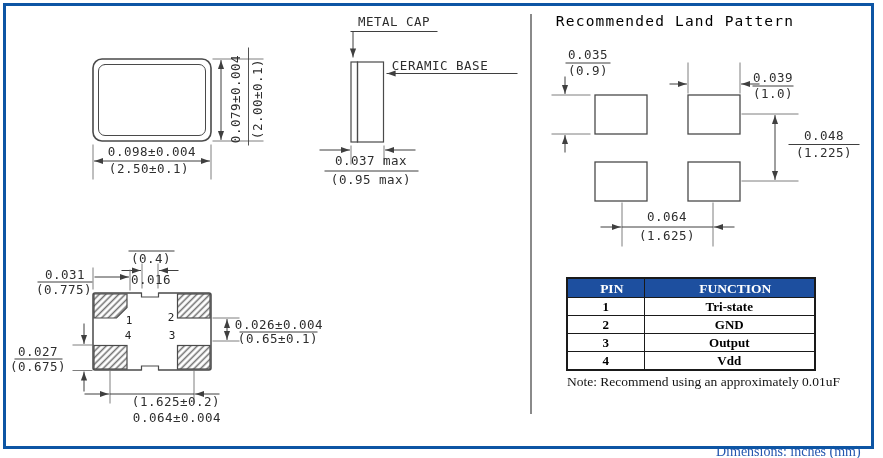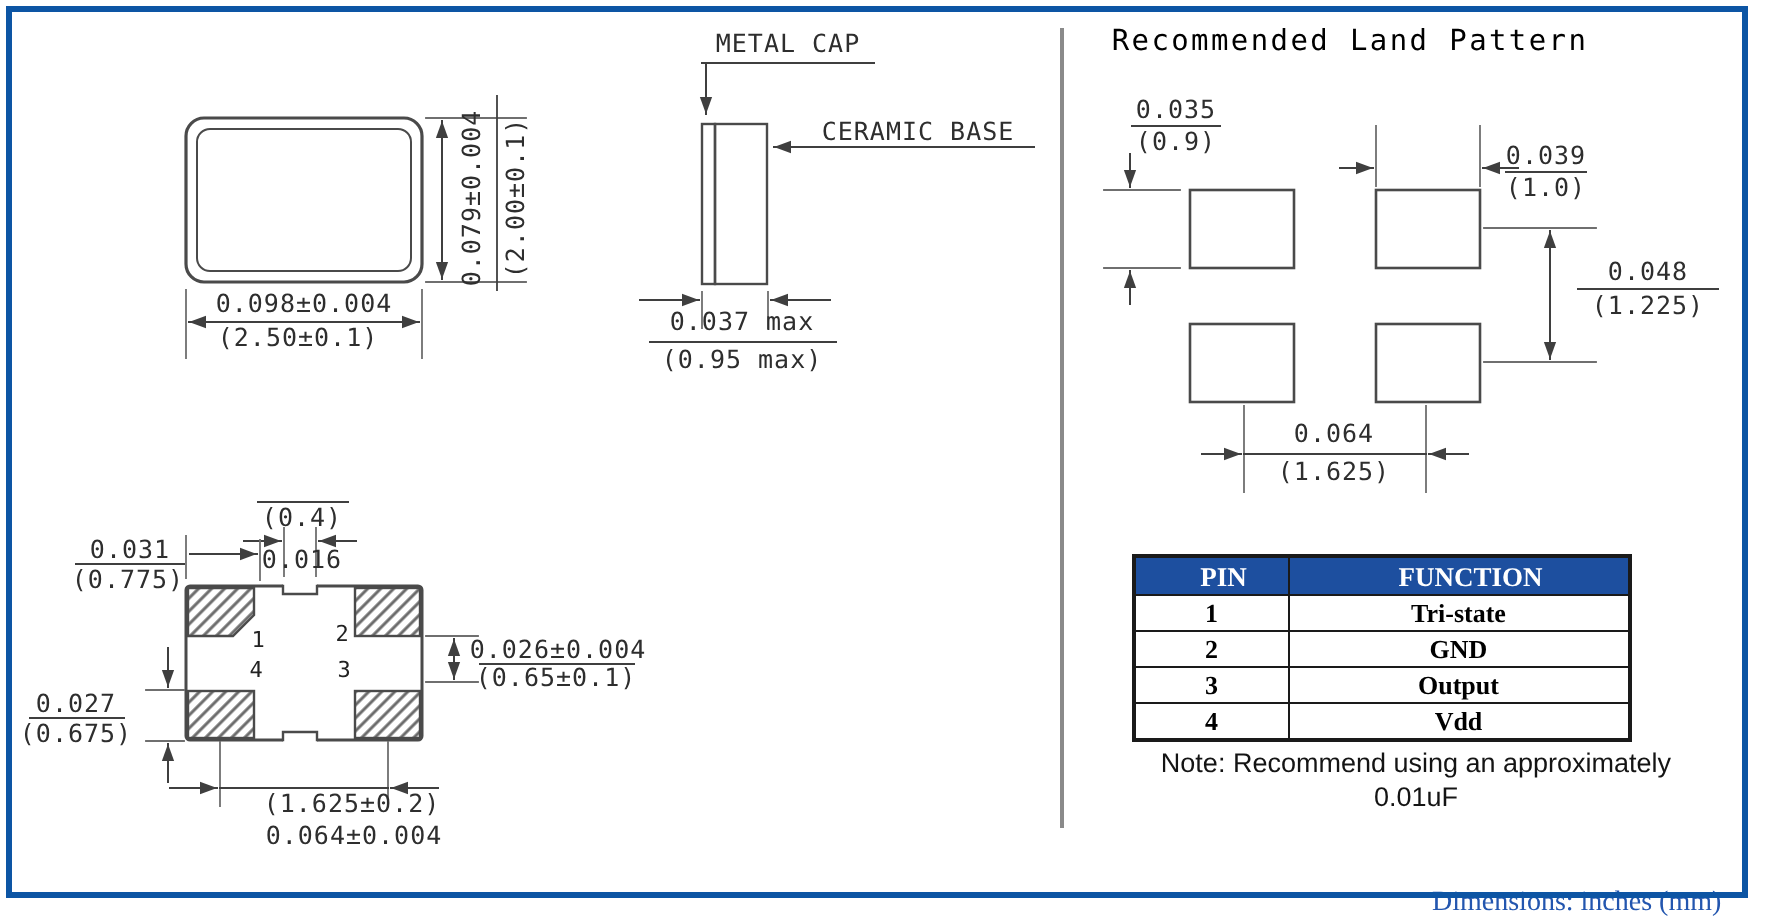--- a/index.html
+++ b/index.html
@@ -11,22 +11,22 @@
   .t{position:absolute;transform:translate(-50%,-50%);font-size:12.5px;letter-spacing:0.5px;
      color:#2e2e2e;white-space:nowrap;line-height:1;}
   .t.rot{transform:translate(-50%,-50%) rotate(-90deg);}
   .t.title{font-size:14.5px;letter-spacing:1.2px;color:#000000;}
   .t.pin{font-size:11px;letter-spacing:0;color:#222;}
   table.pins{position:absolute;left:566px;top:277px;width:250px;border-collapse:collapse;
              table-layout:fixed;border:2px solid #1a1a1a;}
   table.pins th,table.pins td{border:1.6px solid #1a1a1a;font-family:"Liberation Serif",serif;
              font-weight:bold;font-size:13px;text-align:center;padding:0;height:17px;line-height:17px;}
   table.pins th{background:#1d4f9f;color:#ffffff;font-size:13.5px;height:18px;padding-left:12px;}
-  .note{position:absolute;left:567px;top:374px;width:282px;font-family:Liberation Sans, sans-serif;
-        font-size:13.5px;line-height:16.5px;color:#141414;text-align:center;}
+  .note{position:absolute;left:567px;top:374px;width:282px;font-family:Liberation Serif, serif;
+        font-size:13.5px;line-height:16.5px;color:#141414;}
   .footer{position:absolute;left:716px;top:444px;font-family:"Liberation Serif",serif;
           font-size:14px;color:#2356af;white-space:nowrap;}
 </style>
 </head>
 <body>
 
 <div class="stage">
 
   <svg class="draw" width="883" height="458" viewBox="0 0 883 458">
     <defs>
@@ -113,21 +113,21 @@
       <line x1="219" y1="394" x2="195.5" y2="394" stroke="#3f3f3f" stroke-width="1" marker-end="url(#ah)"></line>
     </g>
   </svg>
 
   <div class="t" style="left:152px;top:152px;">0.098±0.004</div>
   <div class="t" style="left:149px;top:169px;">(2.50±0.1)</div>
   <div class="t rot" style="left:236px;top:99px;">0.079±0.004</div>
   <div class="t rot" style="left:258px;top:99px;">(2.00±0.1)</div>
 
   <div class="t" style="left:394px;top:22px;">METAL CAP</div>
-  <div class="t" style="left:459px;top:66px;text-align:right;">CERAMIC BASE</div>
+  <div class="t" style="left:440px;top:66px;text-align:right;">CERAMIC BASE</div>
   <div class="t" style="left:371px;top:161px;text-align:center;">0.037 max</div>
   <div class="t" style="left:371px;top:180px;">(0.95 max)</div>
 
   <div class="t title" style="left:675px;top:21px;">Recommended Land Pattern</div>
   <div class="t" style="left:588px;top:55px;">0.035</div>
   <div class="t" style="left:588px;top:71px;">(0.9)</div>
   <div class="t" style="left:773px;top:78px;">0.039</div>
   <div class="t" style="left:773px;top:94px;text-align:center;">(1.0)</div>
   <div class="t" style="left:824px;top:136px;">0.048</div>
   <div class="t" style="left:824px;top:153px;text-align:center;">(1.225)</div>

